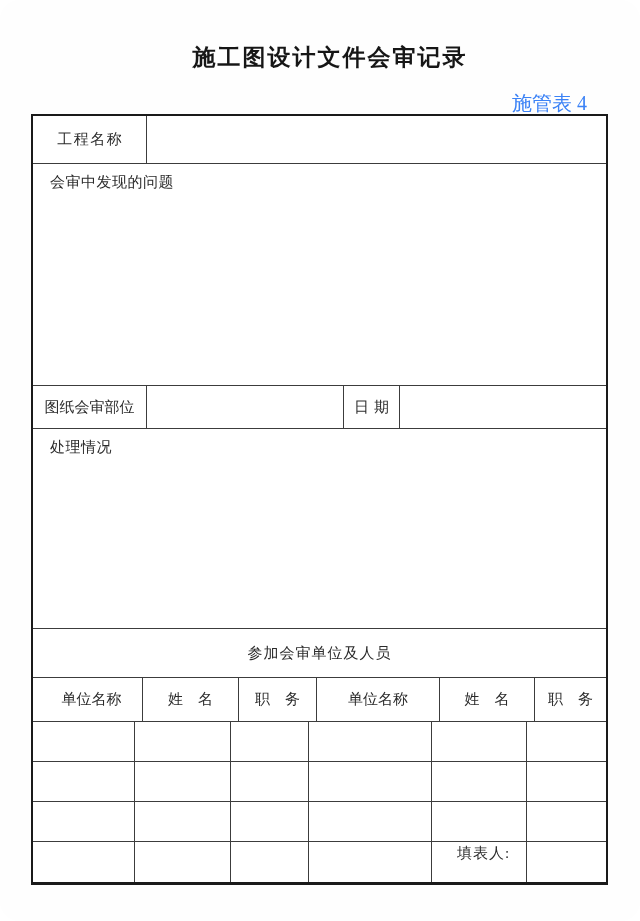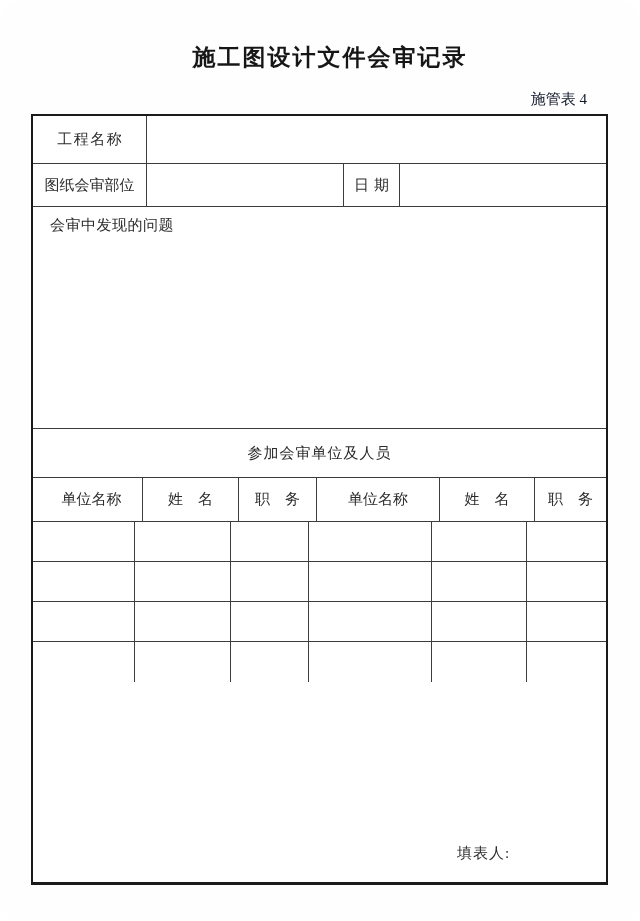--- a/index.html
+++ b/index.html
@@ -23,22 +23,22 @@
     font-family: "Liberation Sans", sans-serif;
     font-size: 23px;
     font-weight: bold;
     letter-spacing: 2px;
     color: #161616;
   }
   .form-tag {
     position: absolute;
     top: 90px;
     right: 53px;
-    font-size: 15px;
-    color: #0f172a;
+    font-size: 20px;
+    color: #3b82f6;
   }
   .form {
     position: absolute;
     left: 31px;
     top: 114px;
     width: 577px;
     height: 771px;
     border: 2px solid #1a1a1a;
     border-bottom-width: 3px;
     background: #fff;
@@ -115,33 +115,38 @@
 
   <div class="form-tag">施管表 4</div>
 
   <div class="form">
 
     <div class="row r1">
       <div class="cell w-label ls1">工程名称</div>
       <div class="cell flex1"></div>
     </div>
 
+    <div class="row r3">
+      <div class="big-cell">
+        <span class="corner-label">会审中发现的问题</span>
+      </div>
+    </div>
+
     <div class="row r2">
       <div class="cell w-label">图纸会审部位</div>
       <div class="cell w-loc"></div>
       <div class="cell w-date">日期</div>
       <div class="cell flex1"></div>
     </div>
 
-    <div class="row r3">
+    <div class="row r4">
       <div class="big-cell">
-        <span class="corner-label">会审中发现的问题</span>
+        <span class="corner-label">处理情况</span>
       </div>
     </div>
-
 
     <div class="row r5 center-row">
       <span>参加会审单位及人员</span>
     </div>
 
     <div class="row r6">
       <div class="cell c1">单位名称</div>
       <div class="cell c2">姓　名</div>
       <div class="cell c3">职　务</div>
       <div class="cell c4">单位名称</div>

